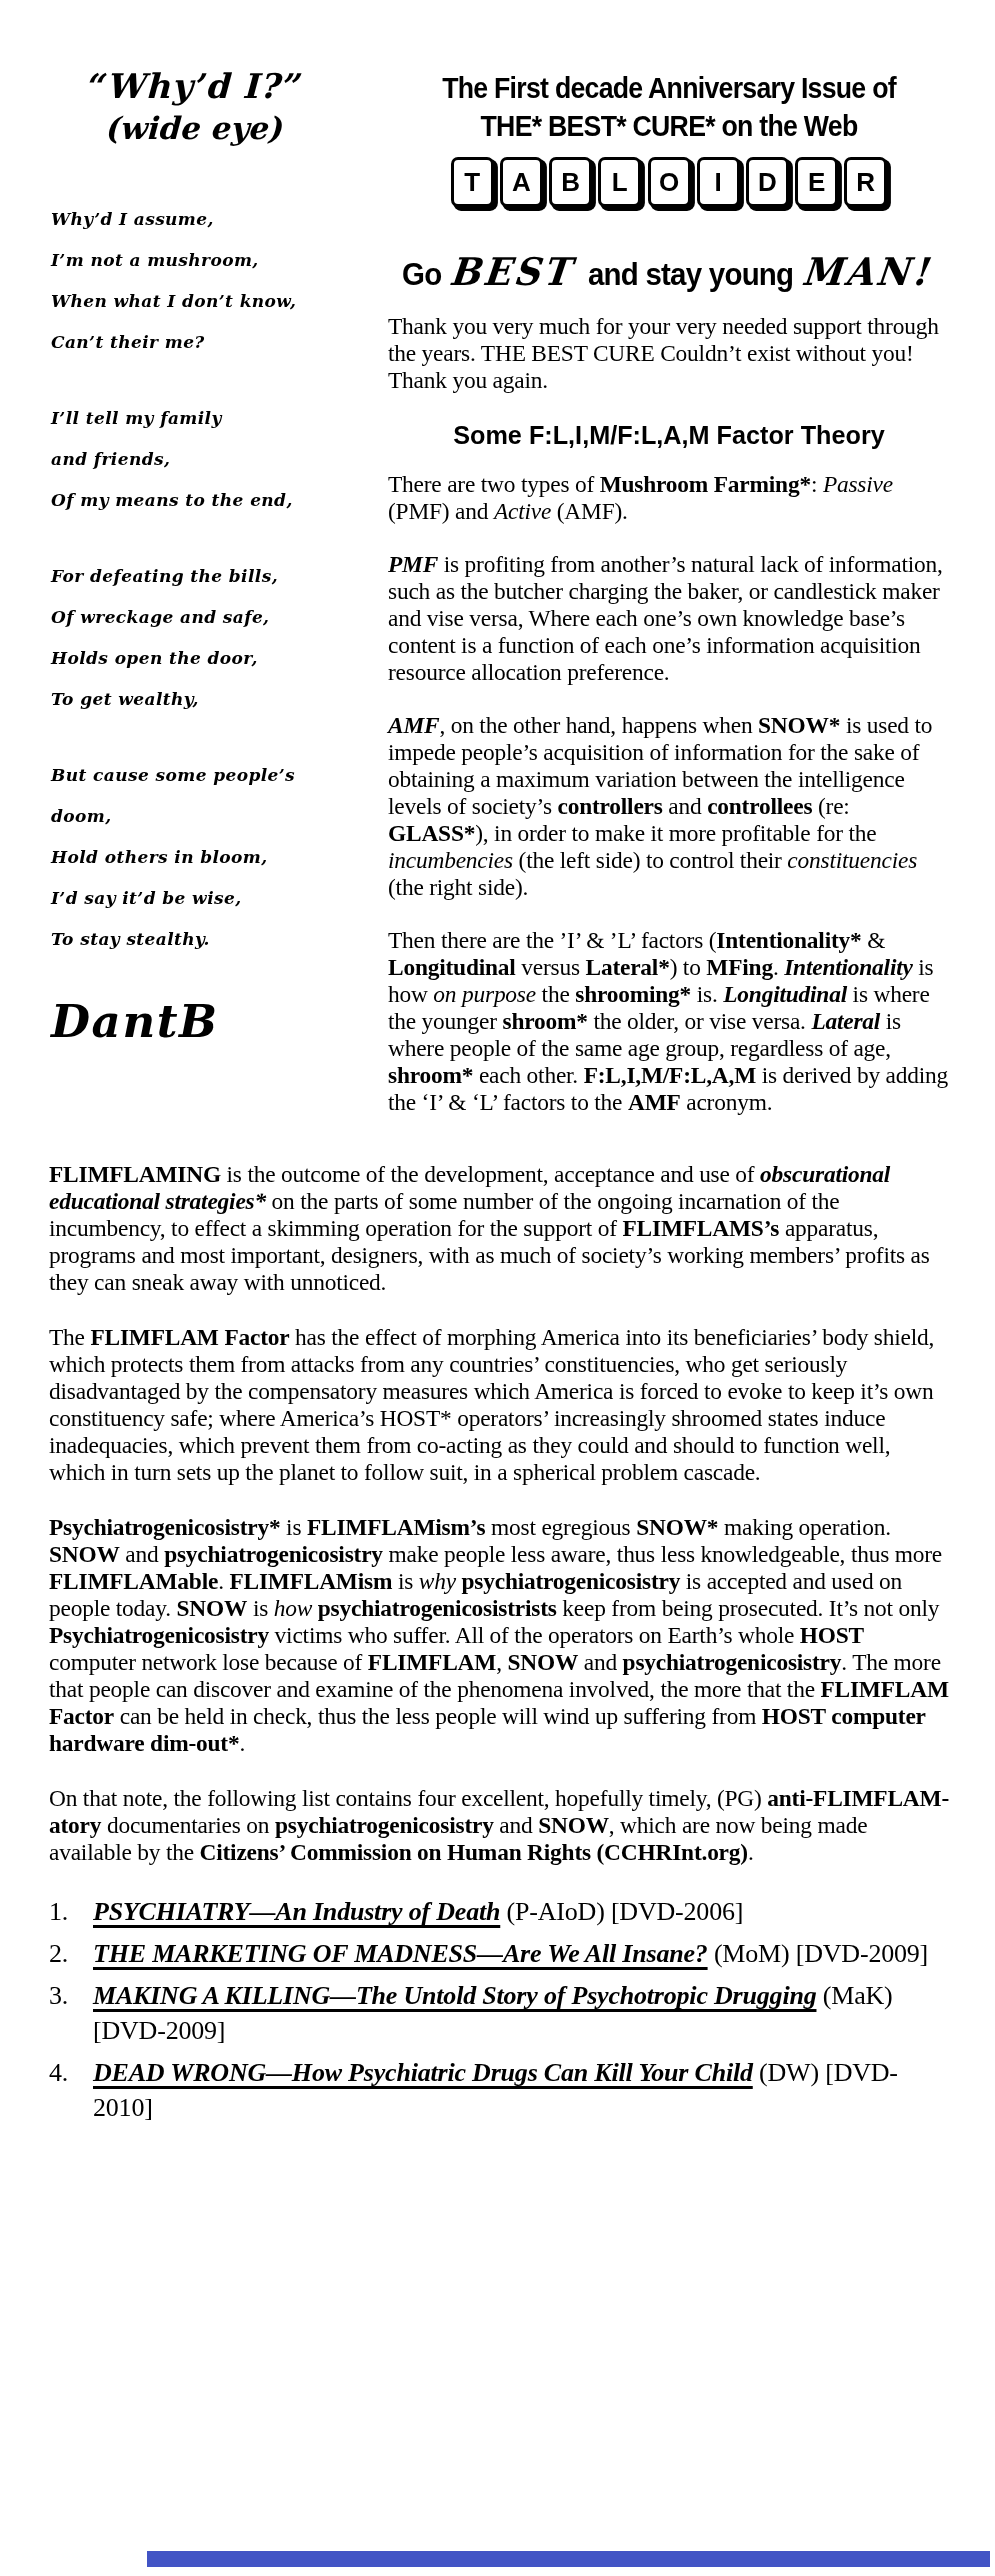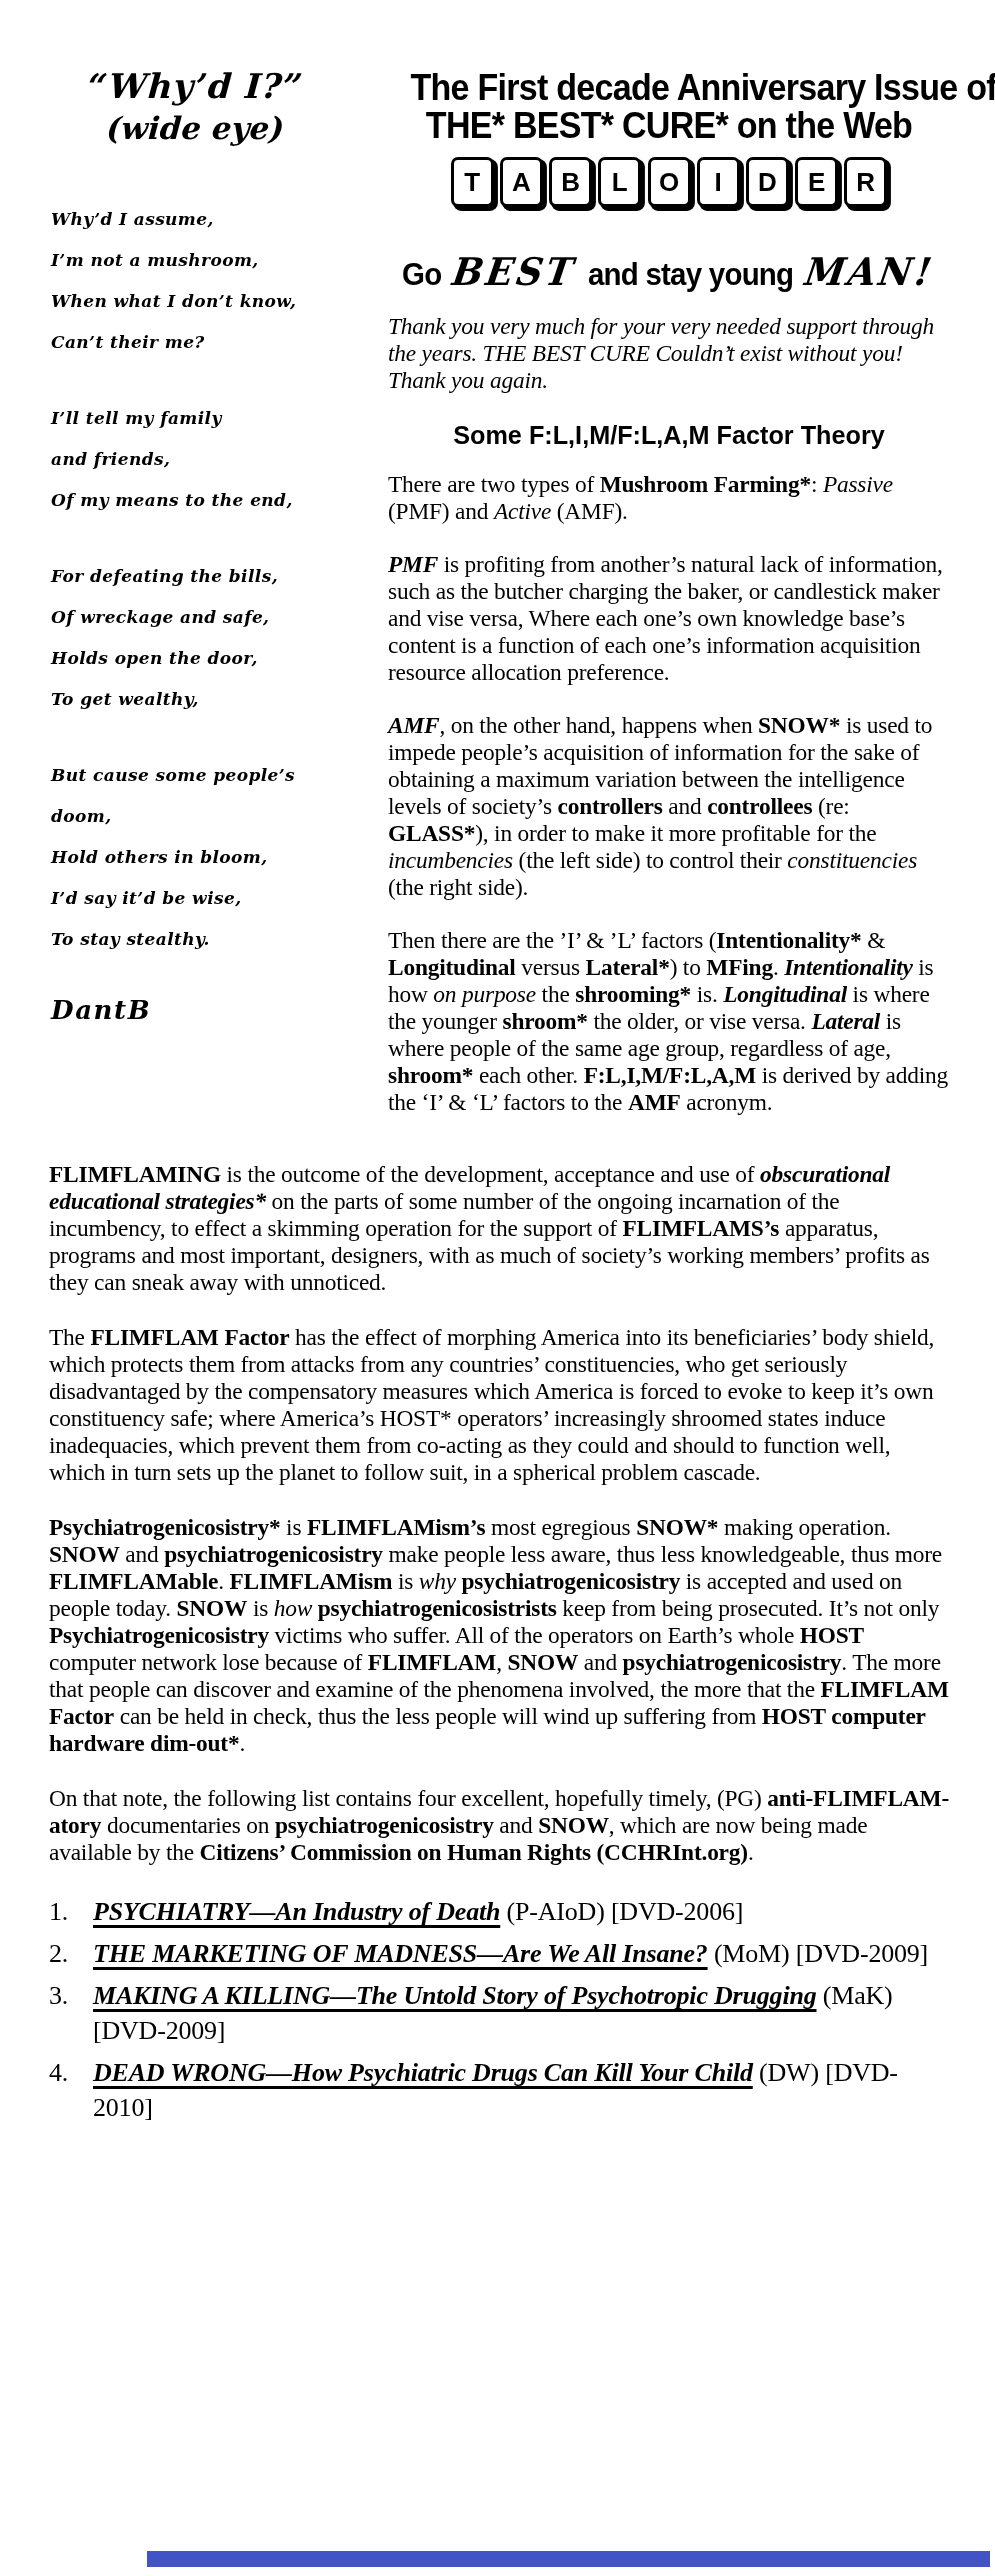--- a/index.html
+++ b/index.html
@@ -9,36 +9,36 @@
   .top-grid{display:flex;padding:64px 45px 0 51px;}
   .left-col{width:337px;flex-shrink:0;}
   .right-col{flex:1;min-width:0;}
   
   .hand{font-family:"DejaVu Serif",cursive;font-style:italic;font-weight:700;}
   .title-wrap{width:289px;text-align:center;margin-bottom:50px;}
   .poem-title{font-size:34px;line-height:44px;letter-spacing:0.8px;transform:skewX(-4deg);}
   .poem-subtitle{font-size:31px;line-height:41px;transform:skewX(-4deg);}
   .stanza{margin-bottom:35px;}
   .hand-line{font-size:17px;line-height:41px;letter-spacing:0.4px;white-space:nowrap;}
-  .signature{font-size:26px;letter-spacing:1.6px;}
+  .signature{font-size:45px;letter-spacing:1.6px;}
   
   .masthead{margin:4.7px 0 0 0;text-align:center;font-family:"Liberation Sans",sans-serif;
-            font-weight:bold;font-size:37px;line-height:38px;letter-spacing:-0.8px;}
+            font-weight:bold;font-size:29px;line-height:38px;letter-spacing:-0.8px;}
   .masthead span{display:block;white-space:nowrap;transform:scaleX(0.92);transform-origin:center;}
   .keys-row{display:flex;justify-content:center;gap:6.2px;margin-top:12.5px;}
   .key{width:37px;height:44px;border:3.1px solid #000;border-radius:7px;box-shadow:3.1px 3.1px 0 0.8px #000;
        display:flex;align-items:center;justify-content:center;background:#fff;
        font-family:"Liberation Sans",sans-serif;font-weight:bold;font-size:26px;}
   .slogan{text-align:center;margin-top:42px;font-family:"Liberation Sans",sans-serif;font-weight:bold;
           font-size:31px;letter-spacing:-0.8px;white-space:nowrap;transform:scaleX(0.95);}
   .scratch{font-family:"DejaVu Serif",serif;font-style:italic;font-weight:bold;font-size:38px;
            letter-spacing:3.1px;display:inline-block;transform:skewX(-9deg);padding:0 4.7px;}
   
   .body-text{font-size:23.4px;line-height:27px;letter-spacing:-0.2px;margin:0 0 26px 0;}
-  .thanks{margin-top:19px;font-style:italic;}
+  .thanks{margin-top:19px;}
   .theory{ text-align:center;font-family:"Liberation Sans",sans-serif;font-weight:bold;
            font-size:26px;margin:0 0 20px 0;white-space:nowrap;transform:scaleX(0.97);}
   .fb{font-weight:bold;}
   .fi{font-style:italic;}
   .fu{text-decoration:underline;text-decoration-thickness:3.1px;text-underline-offset:4.7px;font-style:italic;}
   
   .full{padding:0 44px 0 49px;margin-top:19px;}
   .full .body-text{margin-bottom:28px;}
   ol.docs{list-style:none;margin:9.4px 0 0 0;padding:0;font-size:26px;line-height:35px;letter-spacing:-0.2px;}
   ol.docs li{display:flex;margin-bottom:7px;}

